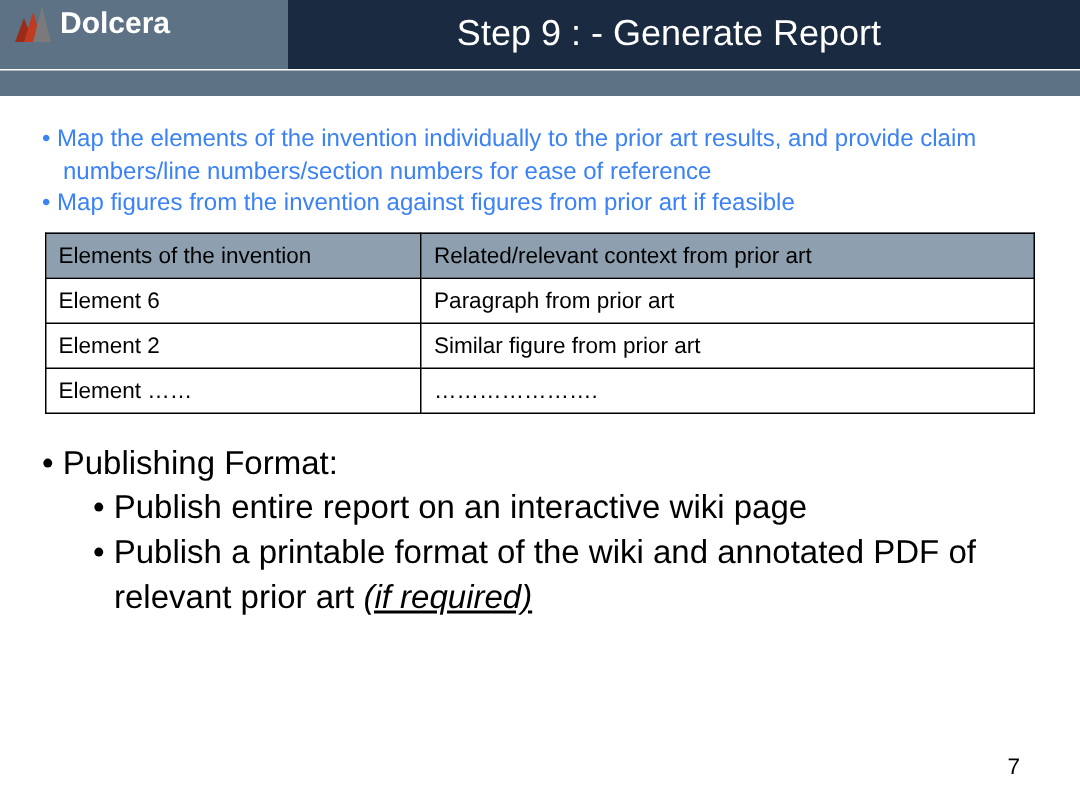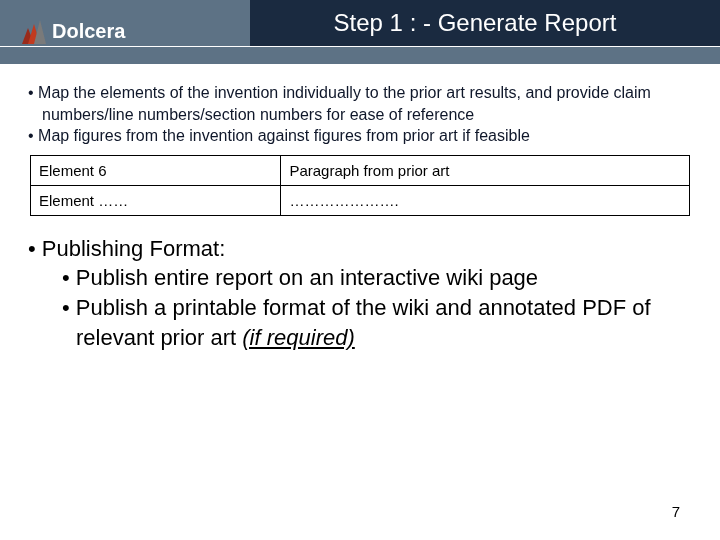--- a/index.html
+++ b/index.html
@@ -13,25 +13,25 @@
   }
   .header-bar {
     width: 100%;
     height: 46px;
     background: #1a2a40;
     display: flex;
     align-items: center;
   }
   .logo-strip {
     height: 100%;
-    width: 250px;
+    width: 192px;
     background: #5d7285;
     display: flex;
-    align-items: flex-end;
-    padding-left: 18px;
+    align-items: flex-start;
+    padding-left: 6px;
   }
   .logo-svg { height: 30px; width: 160px; }
   .page-title {
     flex: 1;
     color: #fff;
     font-size: 24px;
     font-weight: 400;
     text-align: center;
     padding-right: 20px;
   }
@@ -40,21 +40,21 @@
     height: 18px;
     background: #5d7285;
     border-top: 1px solid #fff;
   }
   .content {
     padding: 18px 28px 0 28px;
   }
   .bullets {
     font-size: 16px;
     line-height: 1.35;
-    color: #0f172a;
+    color: #3b82f6;
   }
   .bullets .b1 { padding-left: 14px; text-indent: -14px; margin-bottom: 0; }
   .bullets .b1::before { content: "• "; }
   .comparison-table {
     margin: 8px 2px 0 2px;
     width: calc(100% - 4px);
     border-collapse: collapse;
   }
   .comparison-table td {
     border: 1.5px solid #000;
@@ -87,36 +87,44 @@
 
 <div class="header-bar">
   <div class="logo-strip">
     <svg class="logo-svg" viewBox="0 0 160 30">
       <path d="M 4 28 L 10 12 L 16 28 Z" fill="#9a2a1a"></path>
       <path d="M 10 28 L 16 8 L 22 28 Z" fill="#c23a1f"></path>
       <path d="M 16 28 L 22 4 L 28 28 Z" fill="#7a7a7a"></path>
       <text x="34" y="22" font-family="Arial" font-size="20" font-weight="bold" fill="#ffffff">Dolcera</text>
     </svg>
   </div>
-  <div class="page-title">Step 1 : - Generate Report</div>
+  <div class="page-title">Step 9 : - Generate Report</div>
 </div>
 <div class="sub-bar"></div>
 
 <div class="content">
 
   <div class="bullets">
     <div class="b1">Map the elements of the invention individually to the prior art results, and provide claim numbers/line numbers/section numbers for ease of reference</div>
     <div class="b1">Map figures from the invention against figures from prior art if feasible</div>
   </div>
 
   <table class="comparison-table">
     <tbody>
+        <tr class="header-row">
+      <td class="col-left">Elements of the invention</td>
+      <td>Related/relevant context from prior art</td>
+    </tr>
     <tr>
       <td class="col-left">Element 6</td>
       <td>Paragraph from prior art</td>
+    </tr>
+    <tr>
+      <td class="col-left">Element 2</td>
+      <td>Similar figure from prior art</td>
     </tr>
     <tr>
       <td class="col-left">Element ……</td>
       <td>………………….</td>
     </tr>
   </tbody>
     </table>
 
   <div class="publishing">
     <div class="p1">Publishing Format:</div>

